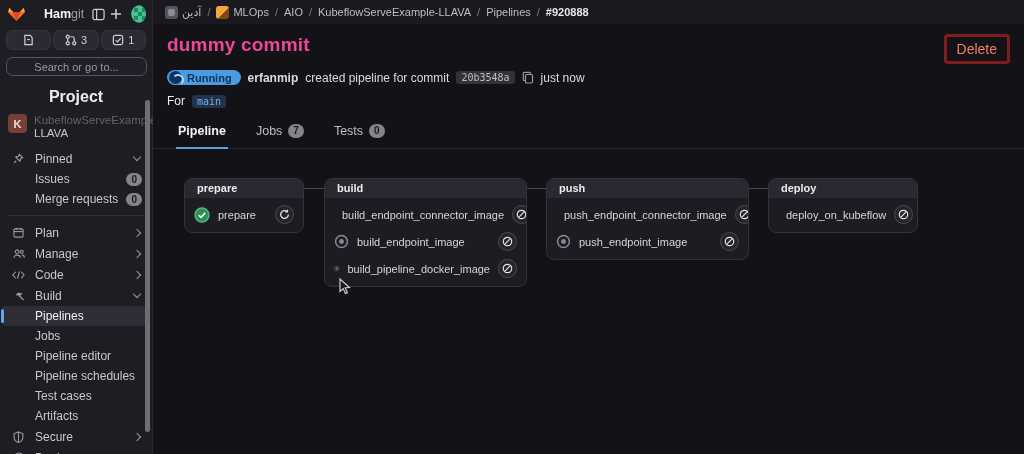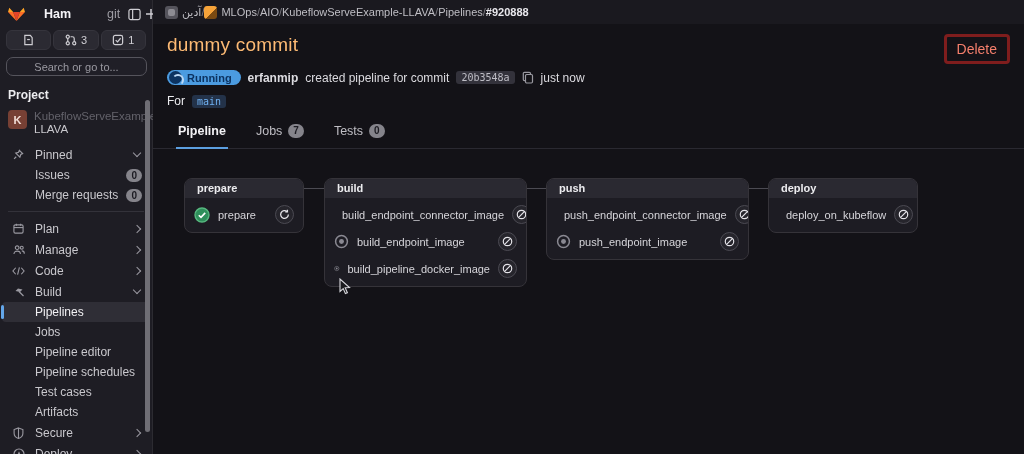--- a/index.html
+++ b/index.html
@@ -6,32 +6,32 @@
   *{box-sizing:border-box;}
   .app{position:relative;width:1024px;height:454px;overflow:hidden;
        font-family:"Liberation Sans","DejaVu Sans",sans-serif;
        background:#131217;color:#ececef;display:flex;}
   
   .sidebar{width:153px;flex:none;background:#1e1d24;border-right:1px solid #2c2b31;position:relative;font-size:12px;}
   .sb-head{display:flex;align-items:center;gap:4px;padding:5px 6px 3px 8px;}
   .logo{display:flex;align-items:center;}
   .brand{font-size:12.5px;margin-left:3px;}
   .brand b{color:#f5f4f8;font-weight:700;padding-left:12px;}
-  .brand span{color:#9d9ca3;font-weight:400;padding-left:36px;}
+  .brand span{color:#9d9ca3;font-weight:400;}
   .sb-head-spacer{flex:1;}
   .hicon{width:16px;height:16px;display:flex;align-items:center;justify-content:center;color:#cfced3;cursor:pointer;}
   .avatar{width:18px;height:18px;border-radius:50%;overflow:hidden;margin-left:4px;}
   .shortcuts{display:flex;gap:2px;margin:4px 6px 0 6px;}
   .sc-btn{flex:1;height:20px;background:#2b2a32;border:1px solid #35343c;border-radius:6px;
           display:flex;align-items:center;justify-content:center;gap:4px;color:#cfced3;font-size:11px;cursor:pointer;}
   .search{display:block;width:141px;margin:7px 6px 0 6px;height:19px;background:#201f27;
           border:1px solid #55545c;border-radius:7px;color:#9a99a1;font-size:11px;text-align:center;
           font-family:"Liberation Sans",sans-serif;}
   .search::placeholder{color:#9a99a1;}
-  .sec-label{font-weight:700;font-size:12px;color:#ececef;margin:12px 8px 5px 8px;}
+  .sec-label{font-weight:700;font-size:16px;color:#ececef;margin:12px 8px 5px 8px;text-align:center;}
   .proj{display:flex;gap:7px;margin:2px 4px 0 4px;padding:3px 4px;border-radius:4px;}
   .proj-av{width:19px;height:19px;flex:none;border-radius:4px;background:#774034;color:#f2ddd6;
            font-size:11px;font-weight:700;display:flex;align-items:center;justify-content:center;}
   .proj-name{line-height:12.5px;font-size:11.5px;}
   .proj-name .l1{color:#63626a;}
   .proj-name .l2{color:#c9c8cd;}
   .nav{margin-top:6px;}
   .nav-item{display:flex;align-items:center;height:21px;padding:0 10px 0 9px;color:#c9c8cd;cursor:pointer;position:relative;margin:0 2px;border-radius:4px;}
   .nav-item .ni-icon{width:15px;display:flex;justify-content:center;margin-right:9px;color:#9a99a1;}
   .nav-item .ni-label{font-size:12px;}
@@ -40,30 +40,30 @@
   .chev-r{transform:rotate(-45deg);}
   .chev-d{transform:rotate(45deg);margin-top:-3px;}
   .cnt{background:#85848b;color:#1c1b22;border-radius:9px;font-size:10px;line-height:13px;padding:0 5px;font-weight:700;}
   .sub-item{display:flex;align-items:center;height:20px;padding-left:33px;color:#c9c8cd;font-size:12px;cursor:pointer;margin:0 2px;border-radius:4px;position:relative;}
   .sub-item.active{background:#2f2e36;color:#f2f1f4;}
   .sub-item.active::before{content:"";position:absolute;left:-1px;top:3px;width:3px;height:14px;border-radius:2px;background:#63a6e9;}
   .sb-divider{height:1px;background:#33323a;margin:6px 8px;}
   .sb-scroll{position:absolute;right:2px;top:100px;width:5px;height:332px;border-radius:3px;background:#6f6e75;}
   
   .main{flex:1;position:relative;background:#131217;}
-  .topbar{height:24px;background:#1a191f;display:flex;align-items:center;padding:0 12px;font-size:11px;color:#a9a8ad;}
+  .topbar{height:24px;background:#1a191f;display:flex;align-items:center;gap:6px;padding:0 12px;font-size:11px;color:#a9a8ad;}
   .bc-sep{color:#7a7980;}
   .bc-item{display:flex;align-items:center;gap:4px;cursor:pointer;color:#bfbec4;}
   .bc-av{width:13px;height:13px;border-radius:3px;background:#55545c;display:inline-block;position:relative;}
   .bc-av::after{content:"";position:absolute;left:3px;top:3px;right:3px;bottom:3px;border-radius:2px;background:#8d8c93;}
   .bc-mlops{width:13px;height:13px;border-radius:3px;background:linear-gradient(135deg,#f7a43a 0 55%,#7a4a12 55% 100%);display:inline-block;}
   .bc-current{color:#e8e7ec;font-weight:700;}
   .page-head{padding:10px 14px 0 14px;}
   .title-row{display:flex;align-items:flex-start;}
-  .page-title{font-size:19px;font-weight:400;color:#fdba74;letter-spacing:.2px;}
+  .page-title{font-size:19px;font-weight:700;color:#ec4899;letter-spacing:.2px;}
   .hd-btns{margin-left:auto;display:flex;gap:8px;}
   .btn-danger{background:#e0543d;border:1px solid #e0543d;color:#fff;font-size:12px;border-radius:4px;padding:4px 11px;cursor:pointer;font-family:inherit;}
   .btn-danger-outline{background:transparent;border:3px solid #7f1d1d;color:#f57f6c;font-size:14px;border-radius:4px;padding:4px 10px;cursor:pointer;font-family:inherit;}
   .status-row{display:flex;align-items:center;gap:7px;margin-top:6px;font-size:12px;color:#dcdbe0;}
   .badge-running{display:inline-flex;align-items:center;gap:5px;background:#4b9be0;color:#0c3361;
                  font-size:11px;font-weight:700;border-radius:10px;padding:1px 9px 1px 2px;}
   .run-ic{width:13px;height:13px;border-radius:50%;background:#0c3361;position:relative;display:inline-block;}
   .run-ic::after{content:"";position:absolute;left:2.5px;top:2.5px;width:8px;height:8px;border-radius:50%;
                  border:2px solid transparent;border-top-color:#bcd9f5;border-right-color:#bcd9f5;}
   .author{font-weight:700;}

